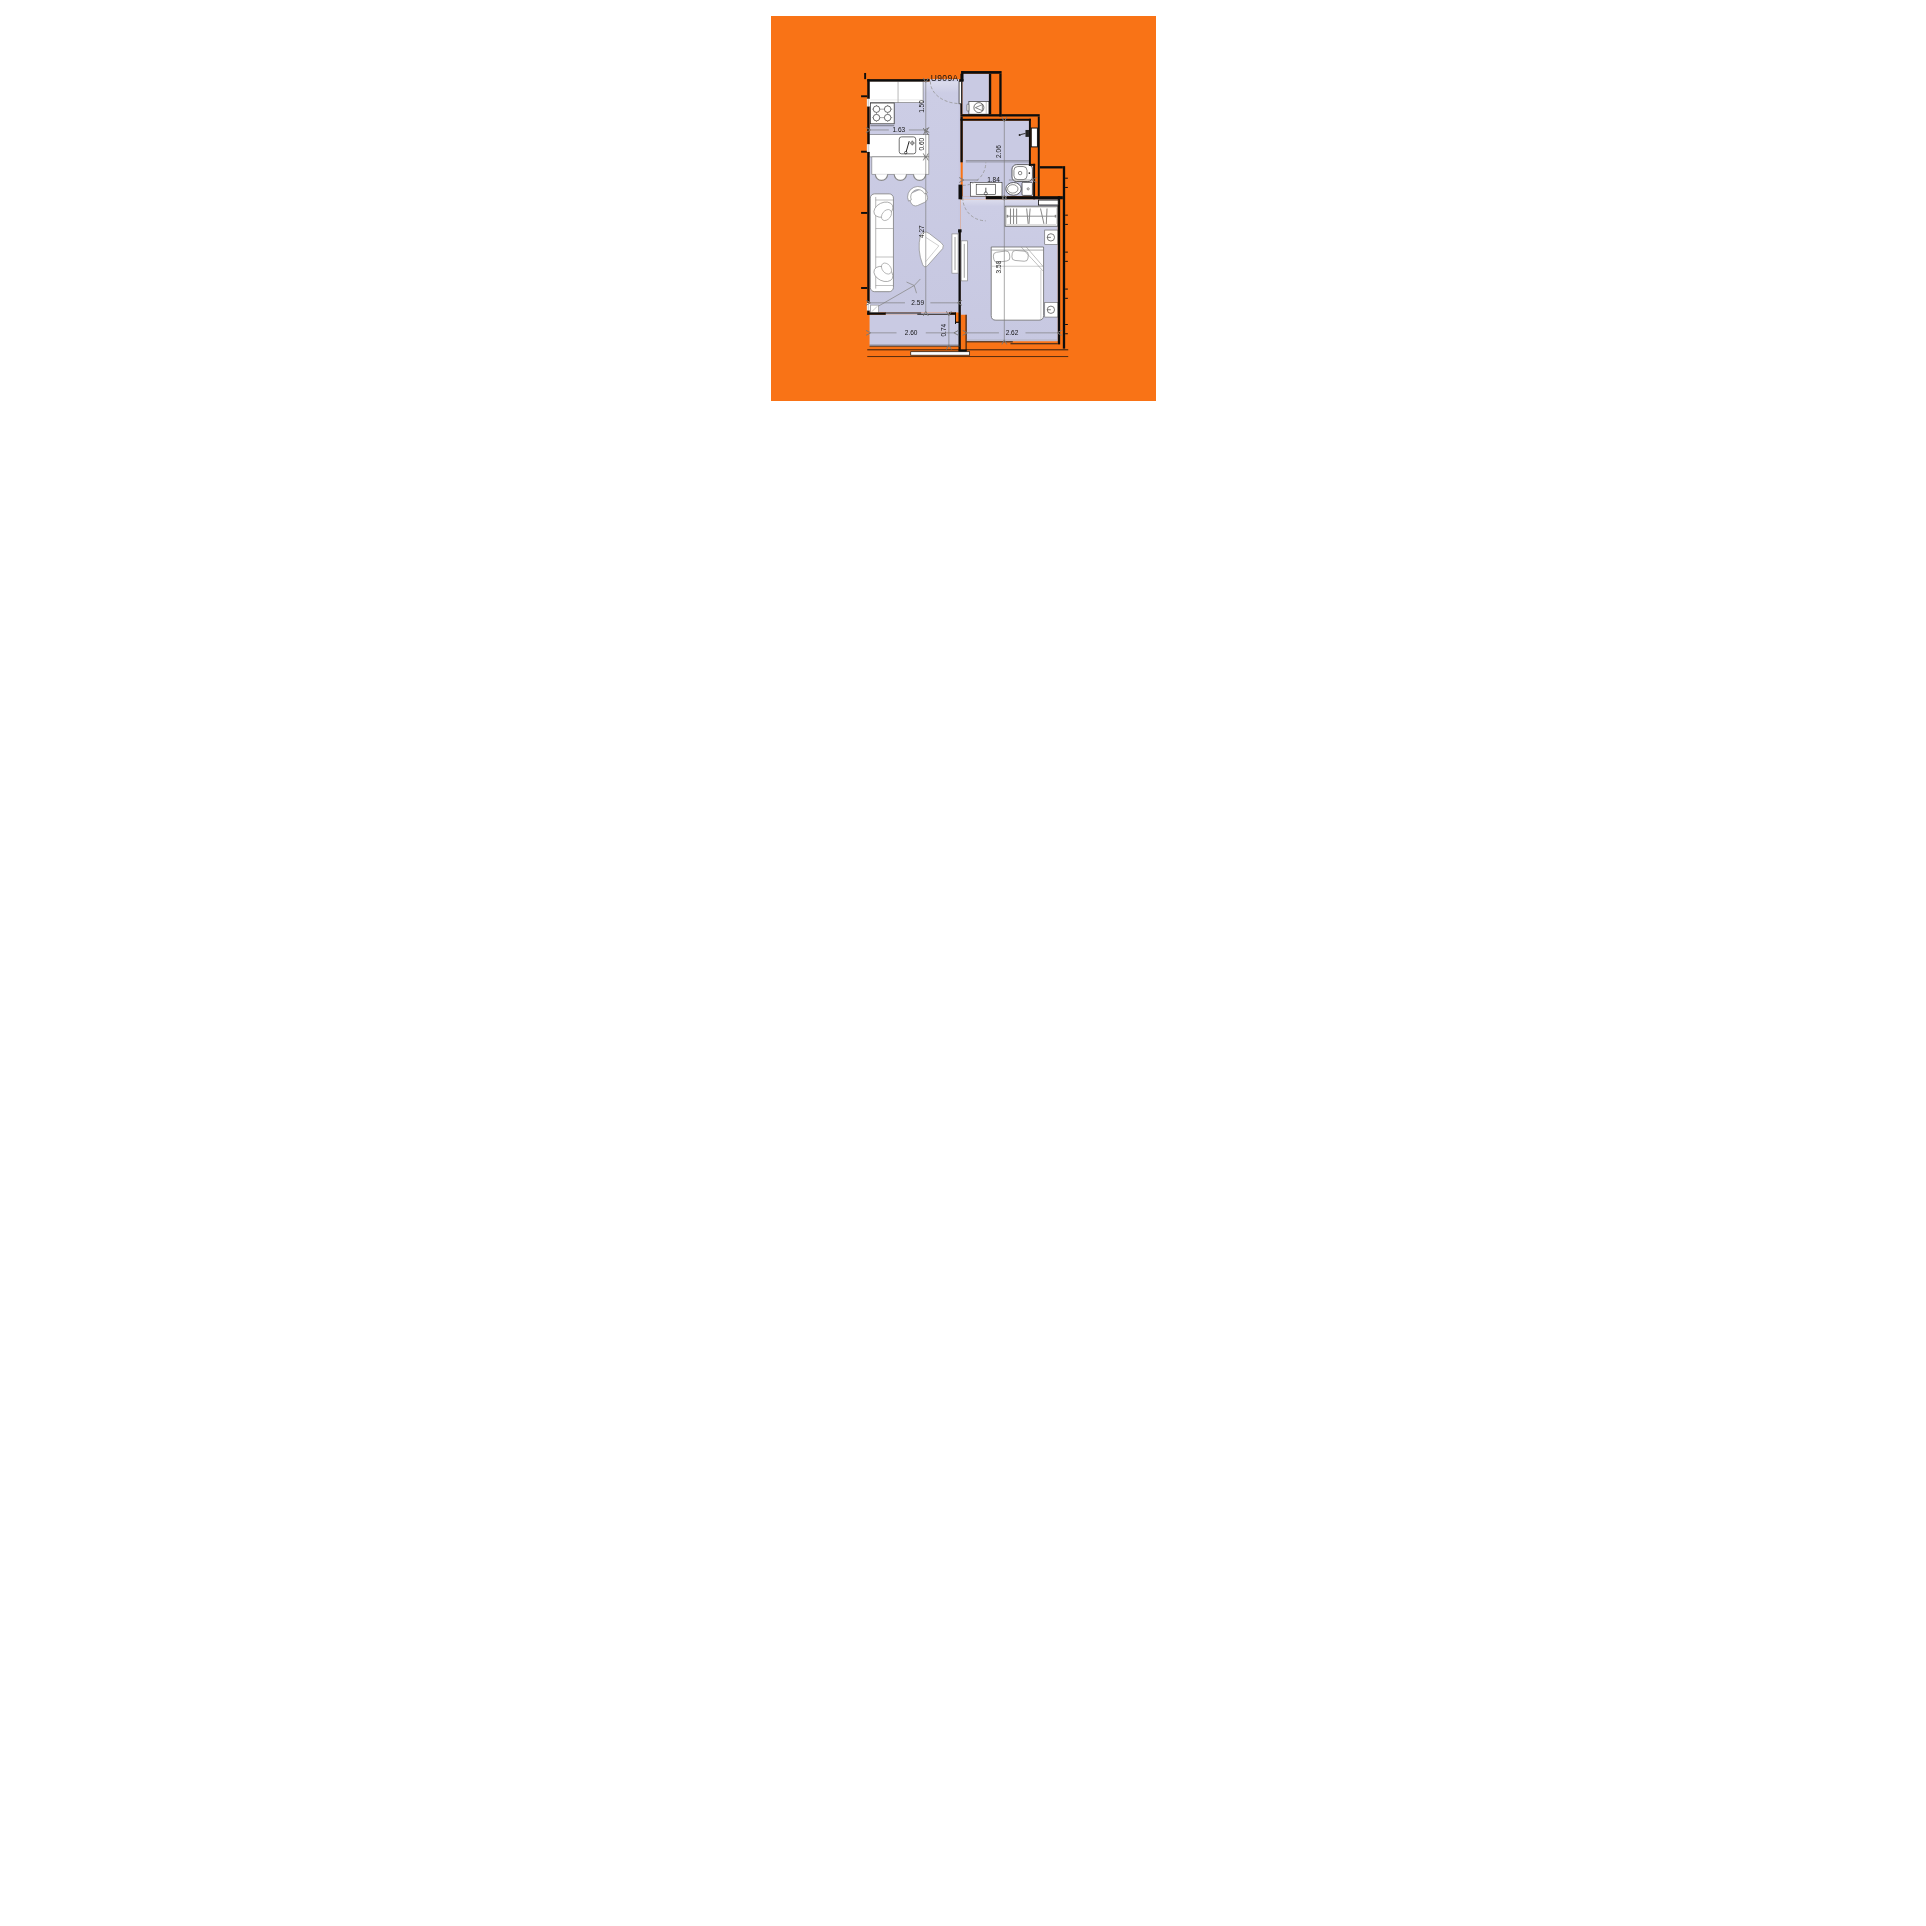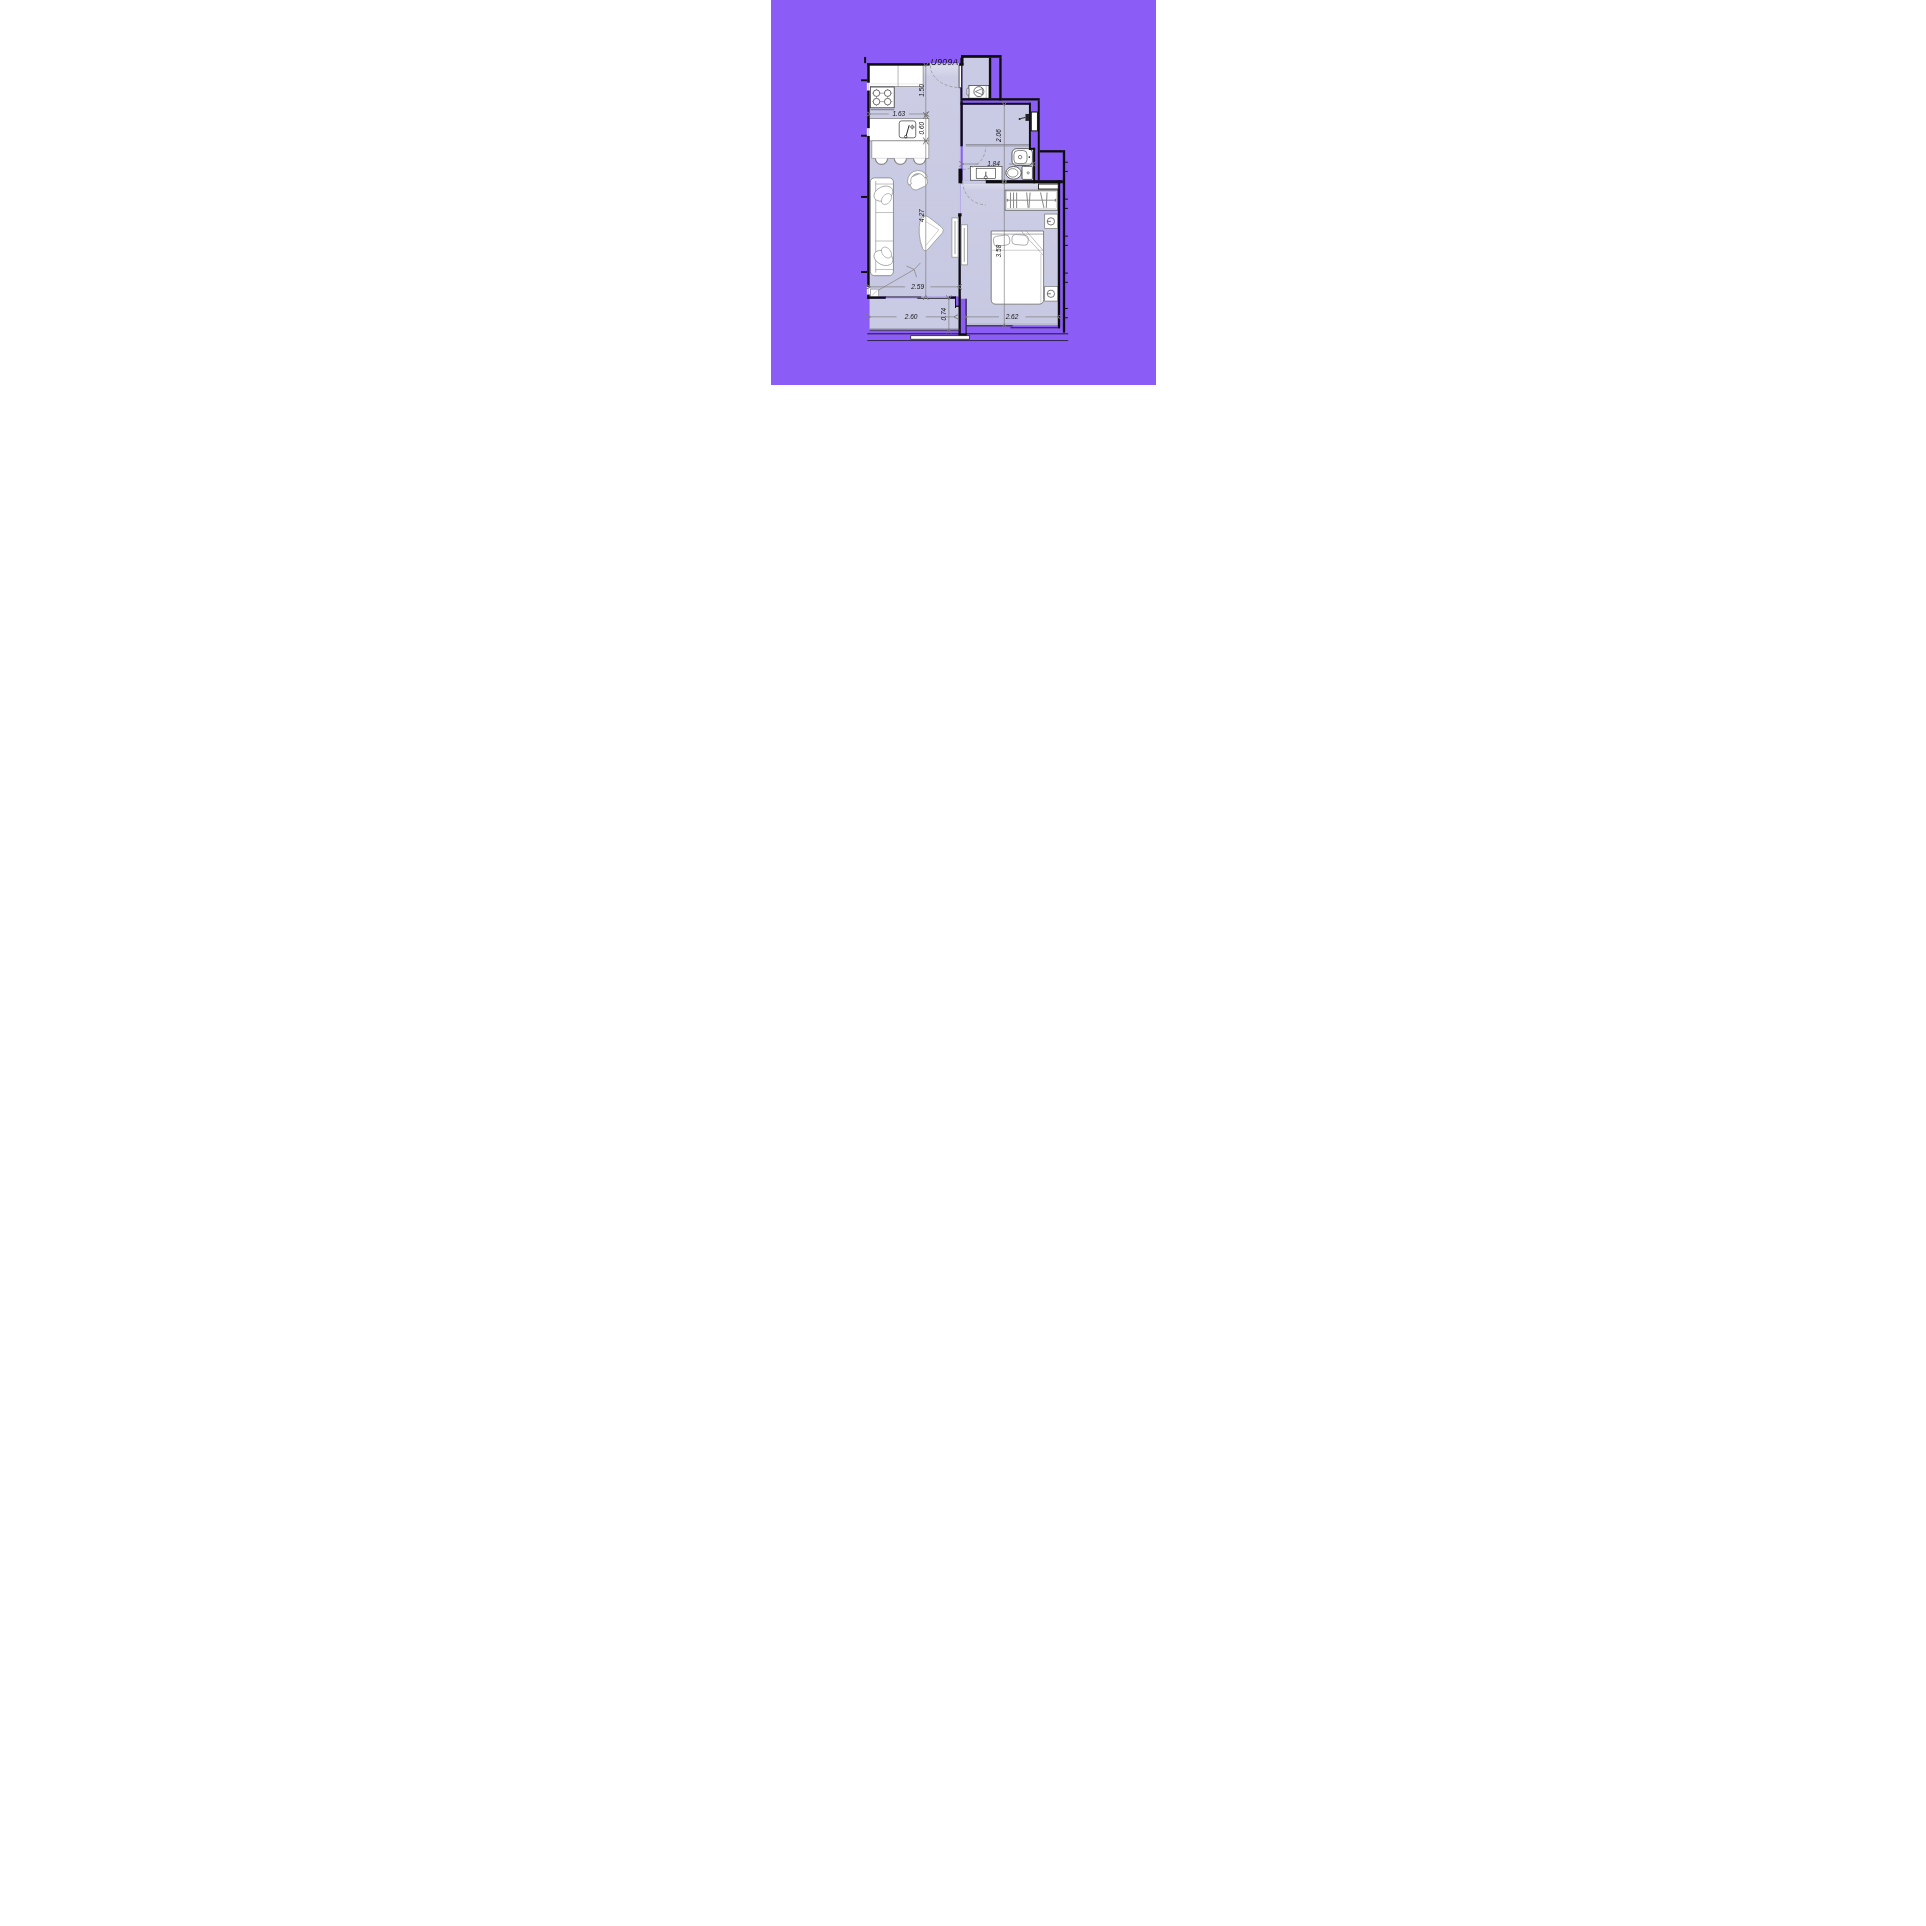--- a/index.html
+++ b/index.html
@@ -1,17 +1,17 @@
 <!DOCTYPE html>
 <html style="font-size:6.2px"><head>
 <meta charset="utf-8">
 <style>
   html,body{margin:0;padding:0;background:#ffffff;}
-  #stage{position:relative;width:385px;height:385px;margin:0 auto;background:#8b5cf6;
-         font-family:"Liberation Sans", sans-serif;font-style:italic;}
+  #stage{position:relative;width:385px;height:385px;margin:16px auto;background:#f97316;
+         font-family:"Liberation Sans", sans-serif;}
   svg{position:absolute;inset:0;}
   text{font-family:"Liberation Sans", sans-serif;}
   .dimtxt{font-size:17px;fill:#141414;}
   .unittxt{font-size:22px;fill:#111;letter-spacing:1px;}
 </style>
 </head>
 <body>
 
 <div id="stage">
 <svg viewBox="0 0 1000 1000" width="385" height="385">

